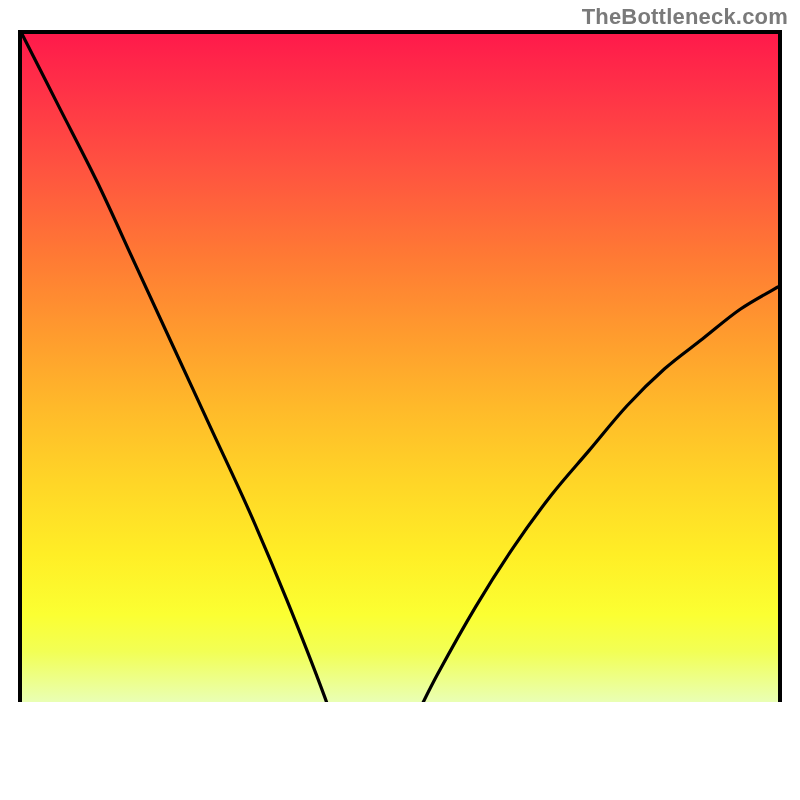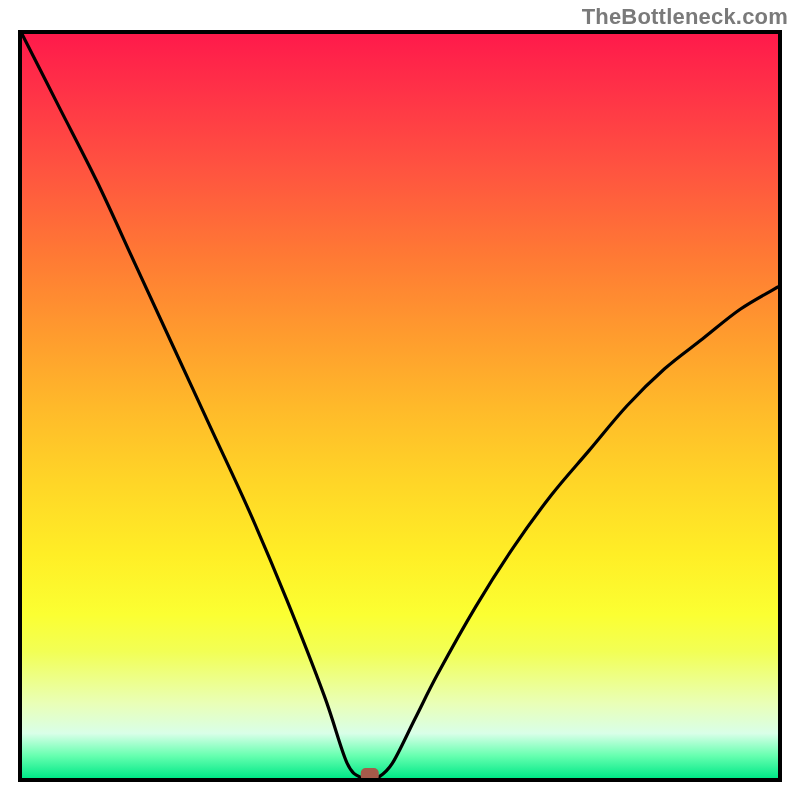--- a/index.html
+++ b/index.html
@@ -4,21 +4,21 @@
 <style>
   body {
     margin: 0;
     padding: 0;
     background: #fff;
     font-family: Arial, Helvetica, sans-serif;
   }
   .stage {
     position: relative;
     width: 800px;
-    height: 800px;
+    height: 702px;
     overflow: hidden;
   }
   .watermark {
     position: absolute;
     top: 4px;
     right: 12px;
     font-size: 22px;
     font-weight: 600;
     color: #7a7a7a;
     letter-spacing: 0.2px;

